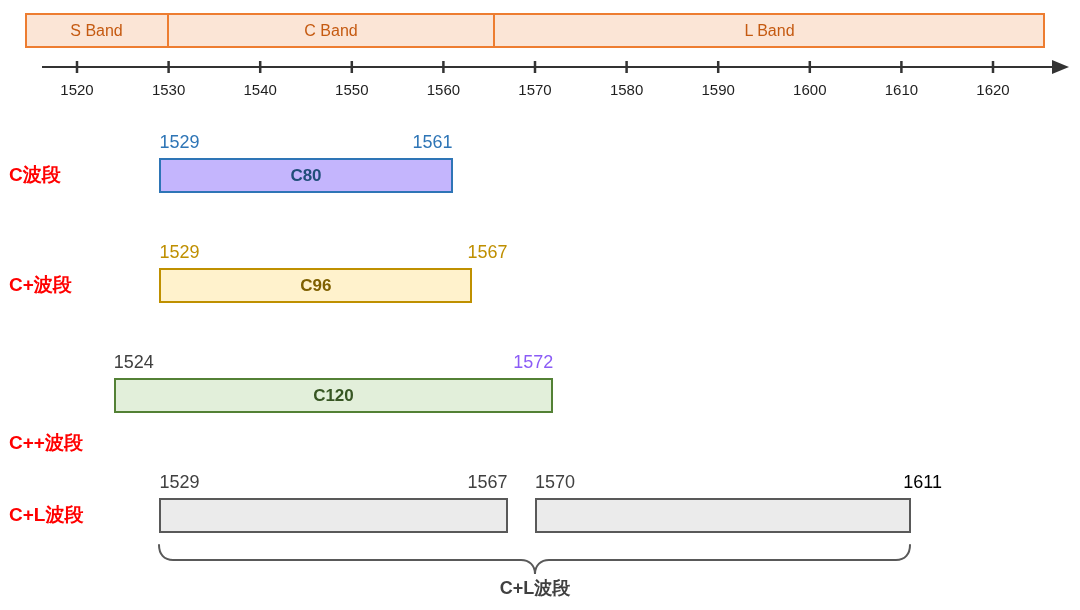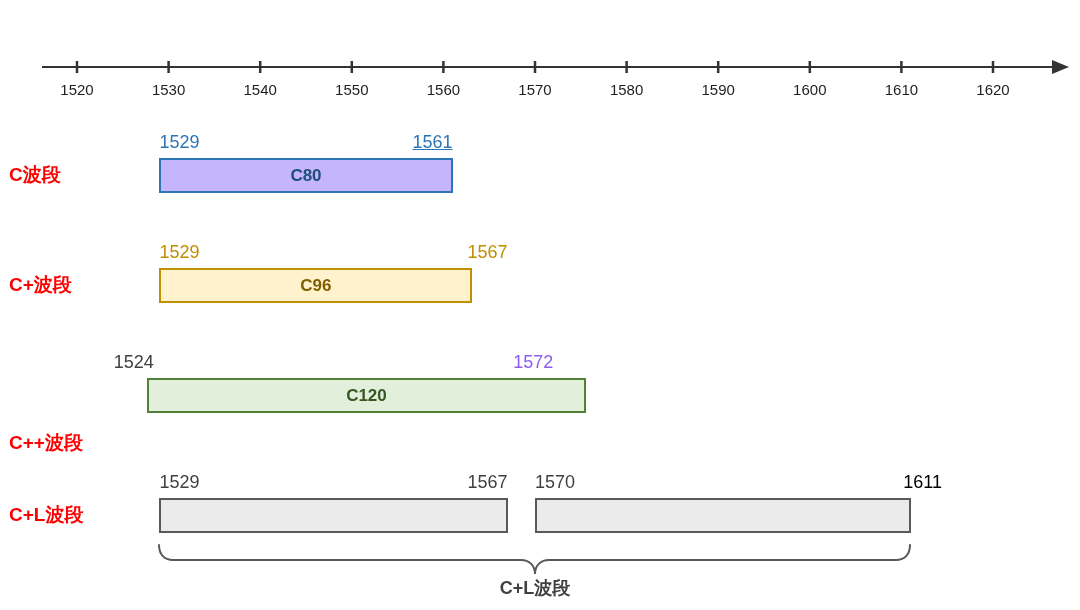--- a/index.html
+++ b/index.html
@@ -34,20 +34,27 @@
   #brace-caption {
     position: absolute; left: 535px; top: 576px; transform: translateX(-50%);
     font-size: 18px; font-weight: bold; white-space: nowrap;
   }
 </style>
 </head>
 <body>
 
 <div id="canvas" style="--band-fill: #FBE5D6; --band-border: #ED7D31; --band-text: #C55A11;">
 
+  <div id="band-bar">
+      <div class="band-label" style="left: 69.5px;">S Band</div>
+      <div class="band-divider" style="left: 140px;"></div>
+      <div class="band-label" style="left: 304px;">C Band</div>
+      <div class="band-divider" style="left: 466px;"></div>
+      <div class="band-label" style="left: 742.5px;">L Band</div>
+    </div>
 
   <svg id="axis-svg" width="1080" height="50" viewBox="0 0 1080 50">
       <line x1="42" y1="15" x2="1056" y2="15" stroke="#333333" stroke-width="2"></line>
       <polygon points="1069,15 1052,8 1052,22" fill="#333333"></polygon>
       <line x1="77" y1="9" x2="77" y2="21" stroke="#333333" stroke-width="2.5"></line>
       <text x="77" y="43" text-anchor="middle" class="tick-label">1520</text>
       <line x1="168.6" y1="9" x2="168.6" y2="21" stroke="#333333" stroke-width="2.5"></line>
       <text x="168.6" y="43" text-anchor="middle" class="tick-label">1530</text>
       <line x1="260.2" y1="9" x2="260.2" y2="21" stroke="#333333" stroke-width="2.5"></line>
       <text x="260.2" y="43" text-anchor="middle" class="tick-label">1540</text>
@@ -68,29 +75,29 @@
       <line x1="993" y1="9" x2="993" y2="21" stroke="#333333" stroke-width="2.5"></line>
       <text x="993" y="43" text-anchor="middle" class="tick-label">1620</text>
     </svg>
 
   <div id="rows">
       <div class="row-label" style="top: 175px; color: rgb(255, 0, 0);">C波段</div>
       <div class="range-bar" style="left: 159.44px; top: 158px; width: 293.12px; background: #c4b5fd; border-color: rgb(46, 117, 182); color: rgb(31, 78, 121);">
         <span>C80</span>
       </div>
       <div class="edge-num" style="left: 159.44px; top: 133px; color: rgb(46, 117, 182);">1529</div>
-      <div class="edge-num right" style="left: 382.56px; width: 70px; top: 133px; color: rgb(46, 117, 182); text-decoration: underline;">1561</div>
+      <div class="edge-num right" style="left: 382.56px; width: 70px; top: 133px; color: rgb(46, 117, 182);">1561</div>
       <div class="row-label" style="top: 285px; color: rgb(255, 0, 0);">C+波段</div>
       <div class="range-bar" style="left: 159.44px; top: 268px; width: 313px; background: rgb(255, 242, 204); border-color: rgb(191, 144, 0); color: rgb(127, 96, 0);">
         <span>C96</span>
       </div>
       <div class="edge-num" style="left: 159.44px; top: 243px; color: rgb(191, 143, 0);">1529</div>
       <div class="edge-num right" style="left: 437.52px; width: 70px; top: 243px; color: rgb(191, 143, 0);">1567</div>
       <div class="row-label" style="top: 395px; color: rgb(255, 0, 0); margin-top: 48px;">C++波段</div>
-      <div class="range-bar" style="left: 113.64px; top: 378px; width: 439.68px; background: rgb(226, 239, 218); border-color: rgb(83, 129, 53); color: rgb(55, 86, 35); margin-left: 33px;">
+      <div class="range-bar" style="left: 113.64px; top: 378px; width: 439.68px; background: rgb(226, 239, 218); border-color: rgb(83, 129, 53); color: rgb(55, 86, 35);">
         <span>C120</span>
       </div>
       <div class="edge-num" style="left: 113.64px; top: 353px; color: rgb(64, 64, 64);">1524</div>
       <div class="edge-num right" style="left: 483.32px; width: 70px; top: 353px; color: #8b5cf6;">1572</div>
       <div class="row-label" style="top: 515px; color: rgb(255, 0, 0);">C+L波段</div>
       <div class="range-bar" style="left: 159.44px; top: 498px; width: 348.08px; background: rgb(235, 235, 235); border-color: rgb(89, 89, 89); color: rgb(64, 64, 64);"></div>
       <div class="edge-num" style="left: 159.44px; top: 473px; color: rgb(64, 64, 64);">1529</div>
       <div class="edge-num right" style="left: 437.52px; width: 70px; top: 473px; color: rgb(64, 64, 64);">1567</div>
       <div class="range-bar" style="left: 535px; top: 498px; width: 375.56px; background: rgb(235, 235, 235); border-color: rgb(89, 89, 89); color: rgb(64, 64, 64);"></div>
       <div class="edge-num" style="left: 535px; top: 473px; color: rgb(64, 64, 64);">1570</div>

